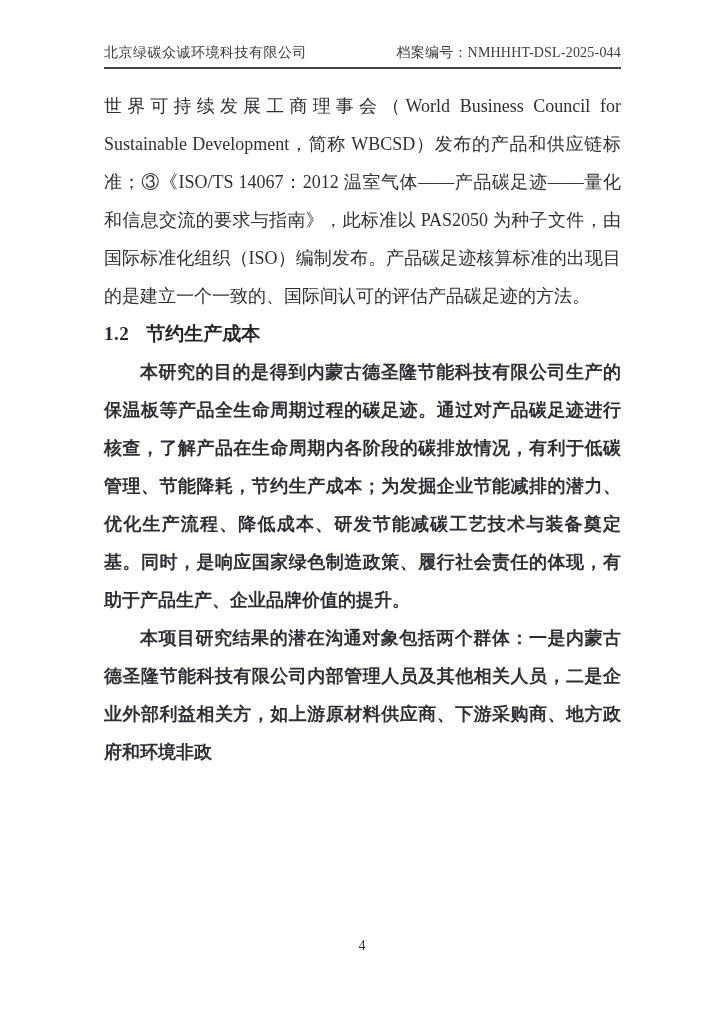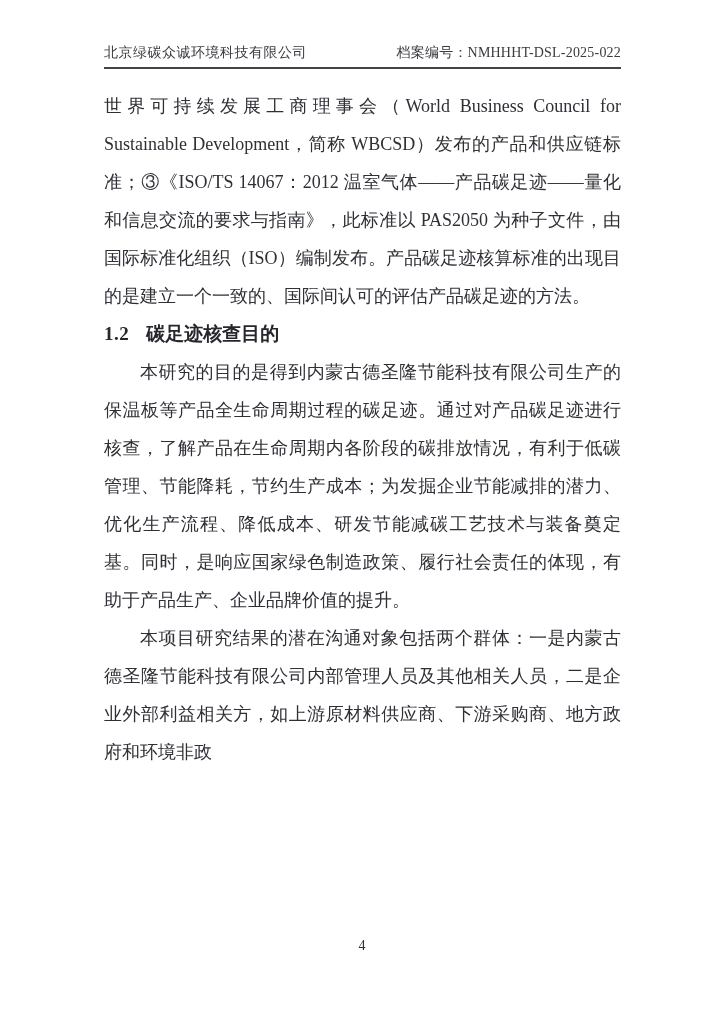--- a/index.html
+++ b/index.html
@@ -44,20 +44,21 @@
     font-size: 18px;
     line-height: 38px;
     text-align: justify;
     color: #2f2f36;
   }
   .para {
     text-align: justify;
   }
   .para.indent {
     text-indent: 2em;
+    font-weight: bold;
   }
   .section-heading {
     font-weight: bold;
     font-size: 19px;
     line-height: 38px;
     color: #26262c;
     text-align: left;
   }
   .section-heading .num {
     display: inline-block;
@@ -76,29 +77,29 @@
 </style>
 </head>
 <body>
 
 <div class="page">
 
   <div class="content-col">
 
     <div class="doc-header">
       <span class="company">北京绿碳众诚环境科技有限公司</span>
-      <span class="doc-no">档案编号：NMHHHT-DSL-2025-022</span>
+      <span class="doc-no">档案编号：NMHHHT-DSL-2025-044</span>
     </div>
 
     <div class="body-text">
 
       <p class="para">世界可持续发展工商理事会（World Business Council for Sustainable Development，简称 WBCSD）发布的产品和供应链标准；③《ISO/TS 14067：2012 温室气体——产品碳足迹——量化和信息交流的要求与指南》，此标准以 PAS2050 为种子文件，由国际标准化组织（ISO）编制发布。产品碳足迹核算标准的出现目的是建立一个一致的、国际间认可的评估产品碳足迹的方法。</p>
 
       <h2 class="section-heading">
-        <span class="num">1.2</span><span>碳足迹核查目的</span>
+        <span class="num">1.2</span><span>节约生产成本</span>
       </h2>
 
       <p class="para indent">本研究的目的是得到内蒙古德圣隆节能科技有限公司生产的保温板等产品全生命周期过程的碳足迹。通过对产品碳足迹进行核查，了解产品在生命周期内各阶段的碳排放情况，有利于低碳管理、节能降耗，节约生产成本；为发掘企业节能减排的潜力、优化生产流程、降低成本、研发节能减碳工艺技术与装备奠定基。同时，是响应国家绿色制造政策、履行社会责任的体现，有助于产品生产、企业品牌价值的提升。</p>
 
 
       <p class="para indent">本项目研究结果的潜在沟通对象包括两个群体：一是内蒙古德圣隆节能科技有限公司内部管理人员及其他相关人员，二是企业外部利益相关方，如上游原材料供应商、下游采购商、地方政府和环境非政</p>
 
     </div>
 
   </div>

